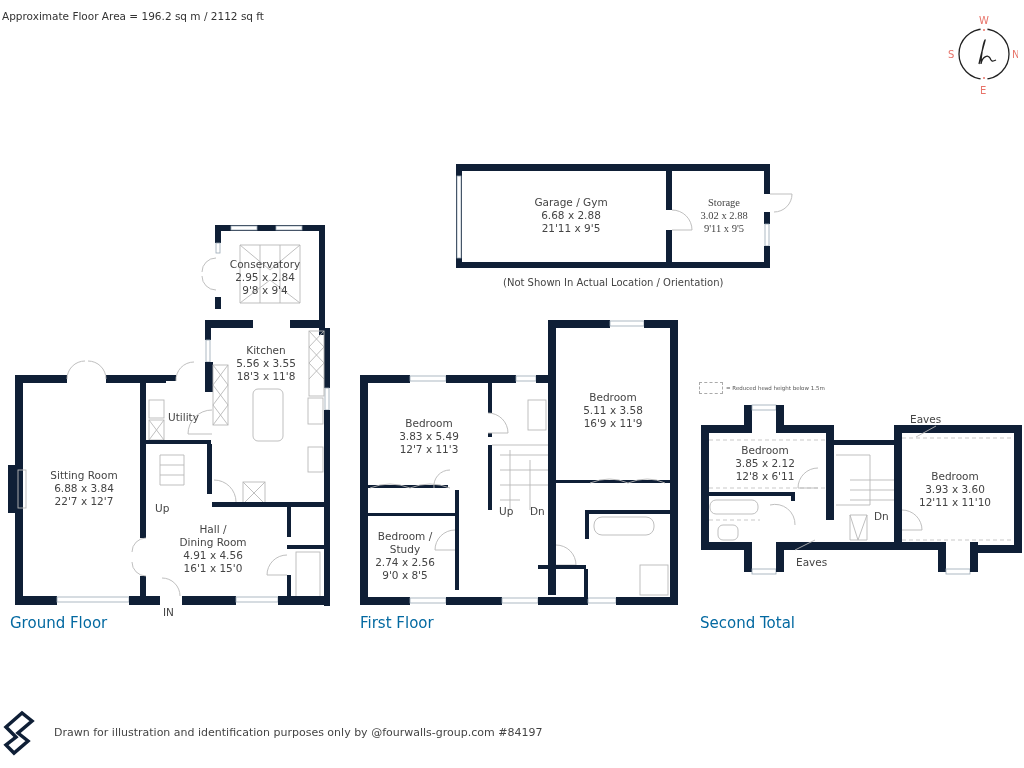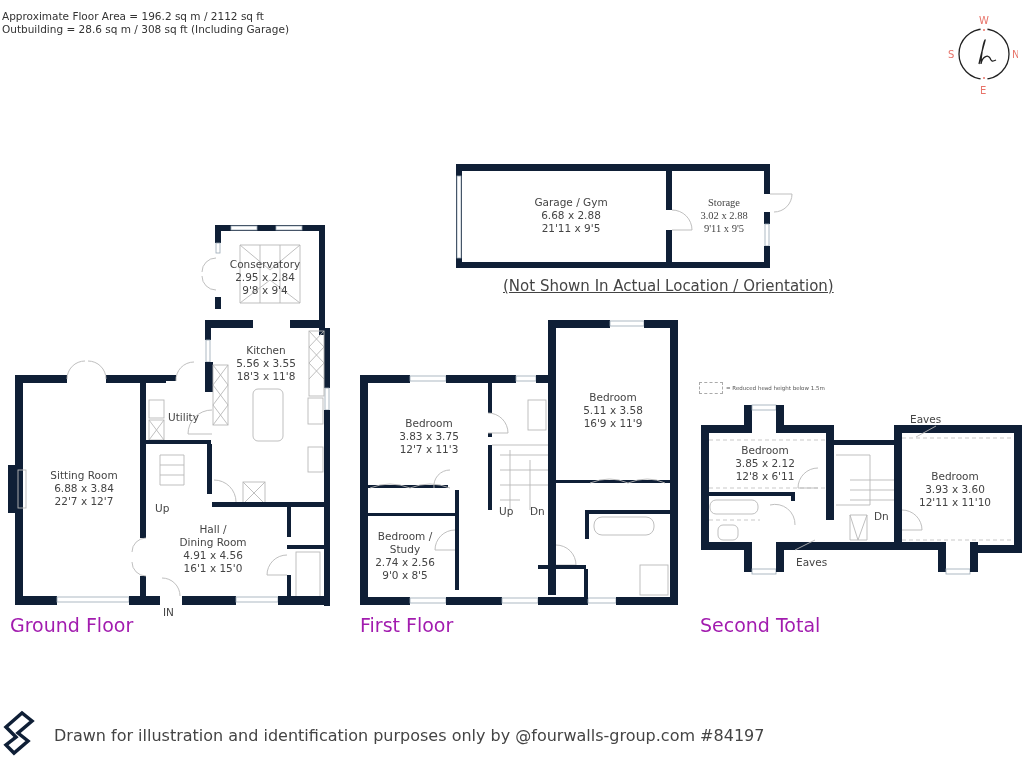--- a/index.html
+++ b/index.html
@@ -2,34 +2,33 @@
 <html><head>
 <meta charset="utf-8">
 <style>
   html, body { margin:0; padding:0; background:#ffffff; }
   body { width:1024px; height:768px; position:relative; overflow:hidden;
          font-family: "DejaVu Sans", "Liberation Sans", sans-serif; color:#3a3a3a; }
   .area-info { position:absolute; left:2px; top:10px; font-size:10.5px; line-height:13px; color:#333; }
   .area-info div { white-space:nowrap; }
   .compass { position:absolute; left:948px; top:10px; width:70px; height:86px; }
   .plan { position:absolute; left:0; top:0; width:1024px; height:768px; }
-  .floor-label { position:absolute; font-size:19px; color:#a21caf; }
+  .floor-label { position:absolute; font-size:15px; color:#0369a1; }
   .room-label { position:absolute; text-align:center; font-size:10.5px; line-height:13px; color:#444; white-space:nowrap; transform:translateX(-50%); }
   .small-label { position:absolute; font-size:10.5px; color:#444; white-space:nowrap; }
-  .note { position:absolute; font-size:15px; color:#444; white-space:nowrap;text-decoration:underline; }
+  .note { position:absolute; font-size:10px; color:#444; white-space:nowrap; }
   .legend { position:absolute; left:699px; top:382px; display:flex; align-items:center; gap:3px; font-size:5.5px; color:#555; }
   .legend-box { width:22px; height:10px; border:1px dashed #aaa; }
-  .footer { position:absolute; left:54px; top:726px; font-size:16px; color:#444; white-space:nowrap; }
+  .footer { position:absolute; left:54px; top:726px; font-size:11px; color:#444; white-space:nowrap; }
 </style>
 </head>
 <body>
 
 <div class="area-info">
   <div>Approximate Floor Area = 196.2 sq m / 2112 sq ft</div>
-  <div>Outbuilding = 28.6 sq m / 308 sq ft (Including Garage)</div>
 </div>
 
 <div class="compass">
   <svg width="70" height="86" viewBox="0 0 70 86">
     <circle cx="36" cy="44" r="25" fill="none" stroke="#222" stroke-width="1.3"></circle>
     <circle cx="36" cy="19" r="3.5" fill="#fff"></circle>
     <circle cx="36" cy="69" r="3.5" fill="#fff"></circle>
     <circle cx="36" cy="20" r="1" fill="#e8746a"></circle>
     <circle cx="36" cy="68" r="1" fill="#e8746a"></circle>
     <path d="M31 54 C 34 40, 38 28, 37 30 C 35 34, 33 46, 33 54 C 34 47, 40 44, 42 48 C 43 51, 44 52, 48 50" fill="none" stroke="#222" stroke-width="1.3"></path>
@@ -247,21 +246,21 @@
   <div>4.91 x 4.56</div>
   <div>16'1 x 15'0</div>
 </div>
 <div class="small-label" style="left:168px; top:411px;">Utility</div>
 <div class="small-label" style="left:155px; top:502px;">Up</div>
 <div class="small-label" style="left:163px; top:606px;">IN</div>
 <div class="floor-label" style="left:10px; top:614px;">Ground Floor</div>
 
 <div class="room-label" style="left:429px; top:417px;">
   <div>Bedroom</div>
-  <div>3.83 x 3.75</div>
+  <div>3.83 x 5.49</div>
   <div>12'7 x 11'3</div>
 </div>
 <div class="room-label" style="left:613px; top:391px;">
   <div>Bedroom</div>
   <div>5.11 x 3.58</div>
   <div>16'9 x 11'9</div>
 </div>
 <div class="room-label" style="left:405px; top:530px;">
   <div>Bedroom /</div>
   <div>Study</div>

